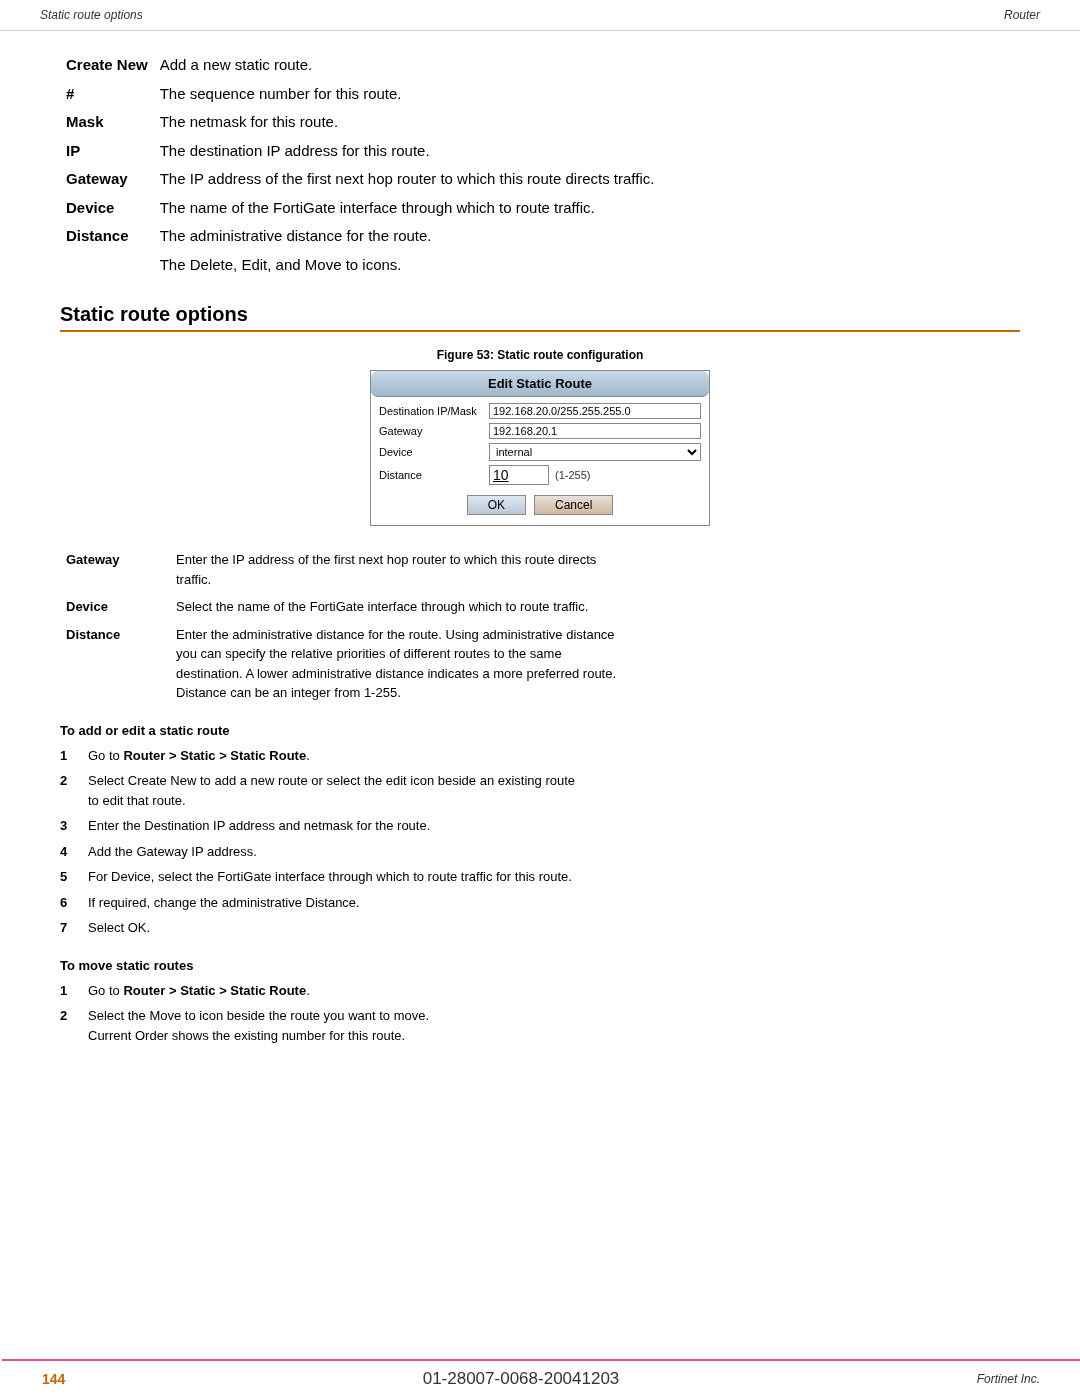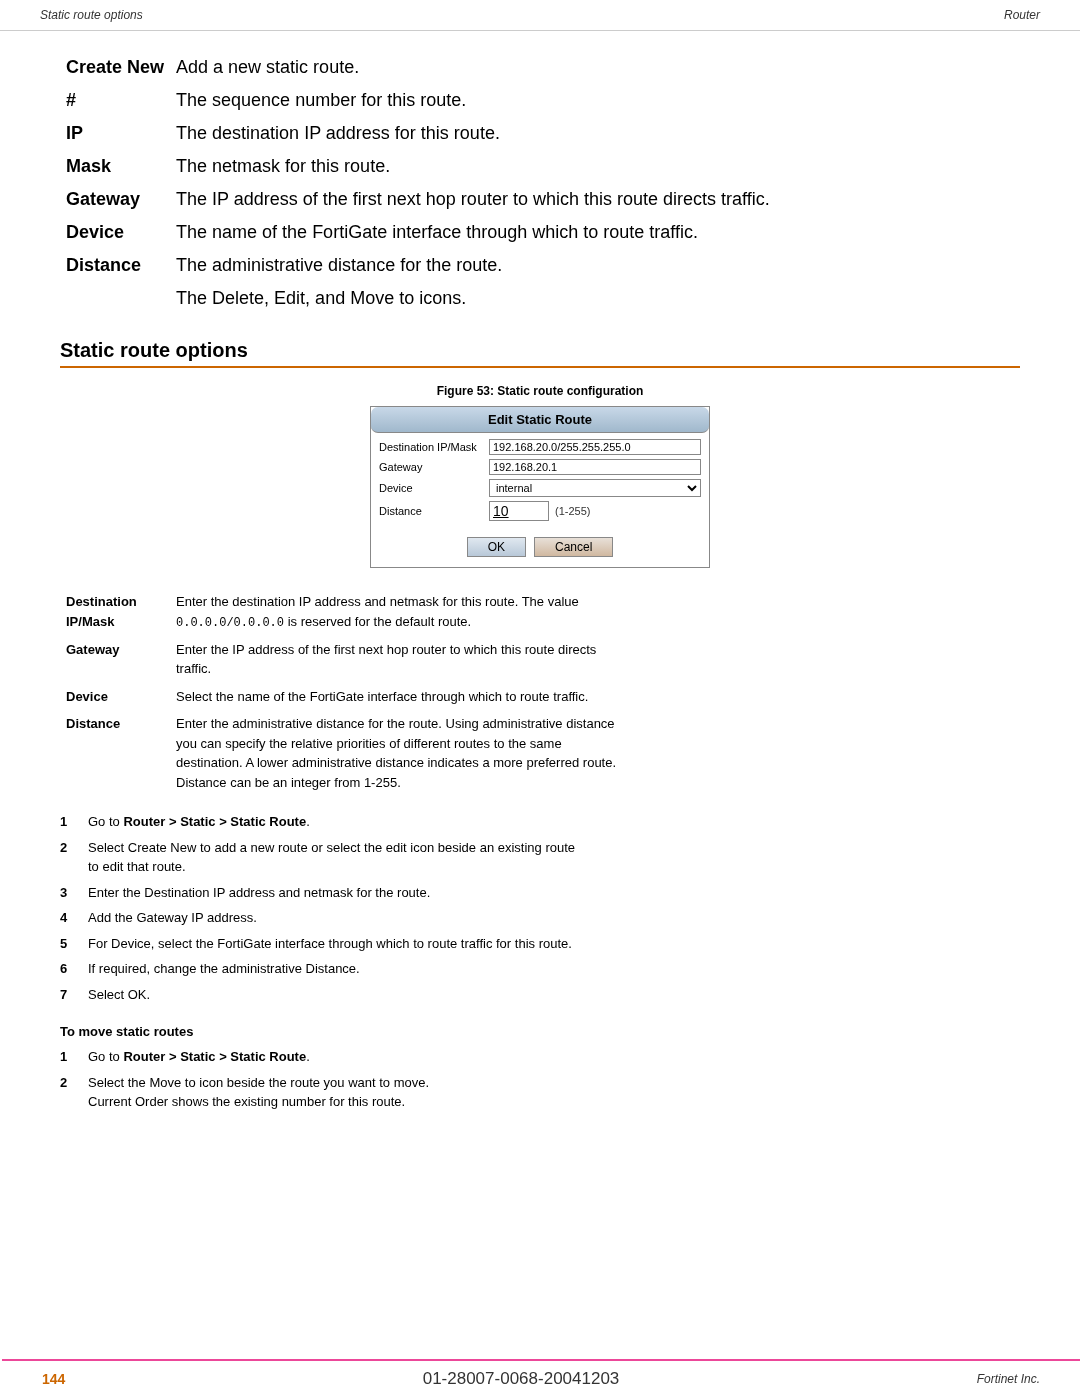--- a/index.html
+++ b/index.html
@@ -32,21 +32,21 @@
 
     
     .field-table {
       width: 100%;
       border-collapse: collapse;
       margin-bottom: 20px;
     }
     .field-table td {
       padding: 3px 6px;
       vertical-align: top;
-      font-size: 18px;
+      font-size: 15px;
       line-height: 1.5;
     }
     .field-table td:first-child {
       font-weight: bold;
       white-space: nowrap;
       width: 90px;
     }
 
     
     .section-heading {
@@ -134,21 +134,21 @@
     .dialog-distance-hint {
       font-size: 11px;
       margin-left: 6px;
       color: #333;
       text-align: center;
     }
     .dialog-buttons {
       display: flex;
       justify-content: center;
       gap: 8px;
-      margin-top: 16px;
+      margin-top: 10px;
       padding-bottom: 4px;
     }
     .dialog-btn {
       background: linear-gradient(to bottom, #e8e8e8, #c8c8c8);
       border: 1px solid #888;
       padding: 2px 20px;
       font-size: 12px;
       cursor: pointer;
     }
     .dialog-btn-ok {
@@ -253,26 +253,26 @@
     <tbody id="intro-table-body">
     <tr>
           <td style="font-weight: bold;">Create New</td>
           <td>Add a new static route.</td>
         </tr>
         <tr>
           <td style="font-weight: bold;">#</td>
           <td>The sequence number for this route.</td>
         </tr>
         <tr>
+          <td style="font-weight: bold;">Mask</td>
+          <td>The netmask for this route.</td>
+        </tr>
+        <tr>
           <td style="font-weight: bold;">IP</td>
           <td>The destination IP address for this route.</td>
-        </tr>
-        <tr>
-          <td style="font-weight: bold;">Mask</td>
-          <td>The netmask for this route.</td>
         </tr>
         <tr>
           <td style="font-weight: bold;">Gateway</td>
           <td>The IP address of the first next hop router to which this route directs traffic.</td>
         </tr>
         <tr>
           <td style="font-weight: bold;">Device</td>
           <td>The name of the FortiGate interface through which to route traffic.</td>
         </tr>
         <tr>
@@ -318,39 +318,36 @@
           <div class="dialog-buttons">
             <button class="dialog-btn dialog-btn-ok">OK</button>
             <button class="dialog-btn dialog-btn-cancel">Cancel</button>
           </div>
         </div>
     </div>
   </div>
 
   <table class="desc-table">
     <tbody id="desc-table-body">
-    <tr>
-          <td style="font-weight: bold; vertical-align: top;">Destination<br>IP/Mask</td>
-          <td>Enter the destination IP address and netmask for this route. The value<br><code>0.0.0.0/0.0.0.0</code> is reserved for the default route.</td>
-        </tr>
         <tr>
           <td style="font-weight: bold; vertical-align: top;">Gateway</td>
           <td>Enter the IP address of the first next hop router to which this route directs<br>traffic.</td>
         </tr>
         <tr>
           <td style="font-weight: bold; vertical-align: top;">Device</td>
           <td>Select the name of the FortiGate interface through which to route traffic.</td>
         </tr>
         <tr>
           <td style="font-weight: bold; vertical-align: top;">Distance</td>
           <td>Enter the administrative distance for the route. Using administrative distance<br>you can specify the relative priorities of different routes to the same<br>destination. A lower administrative distance indicates a more preferred route.<br>Distance can be an integer from 1-255.</td>
         </tr>
       </tbody>
   </table>
 
+  <div class="procedure-heading">To add or edit a static route</div>
   <ol class="numbered-list" id="procedure-add-list">
       <li>
         <span class="num">1</span>
         <span class="content">Go to <span class="bold-text">Router &gt; Static &gt; Static Route</span>.</span>
       </li>
       <li>
         <span class="num">2</span>
         <span class="content">Select Create New to add a new route or select the edit icon beside an existing route<br>to edit that route.</span>
       </li>
       <li>

